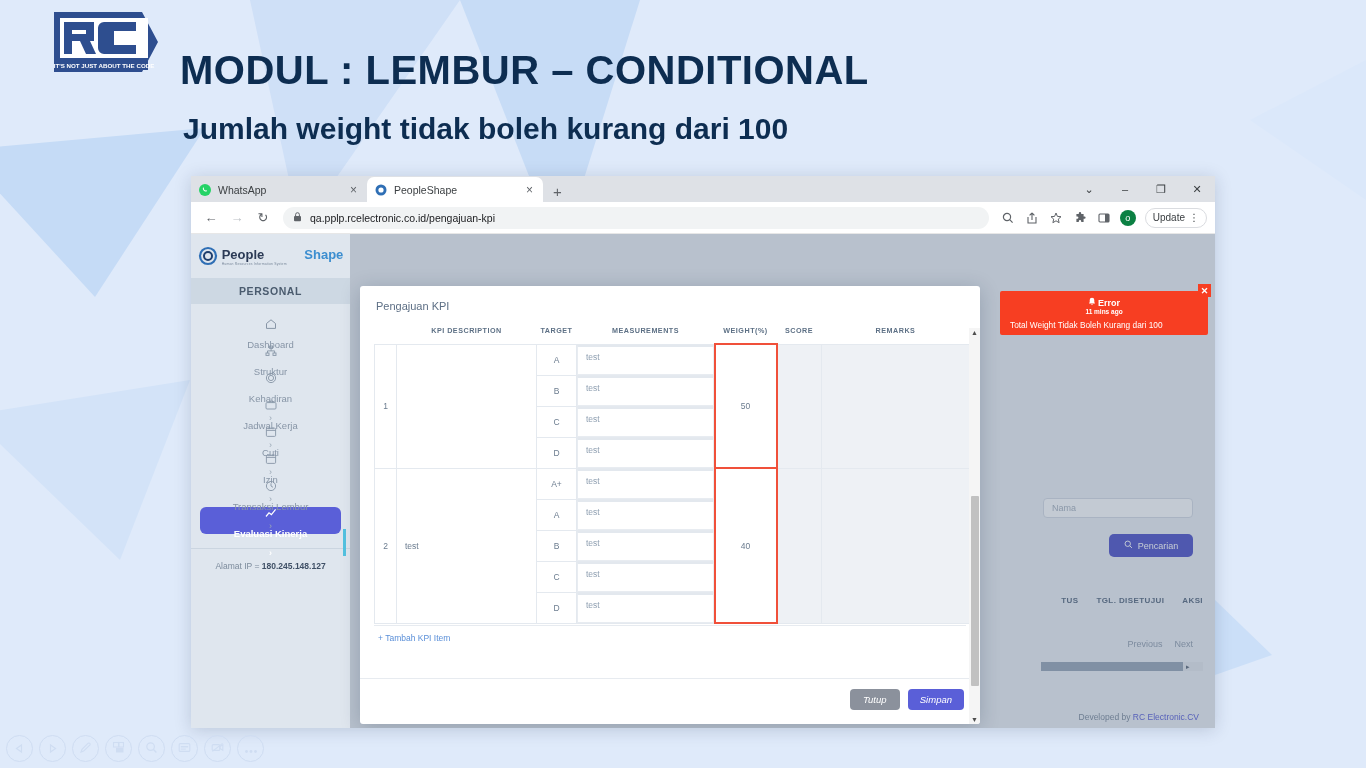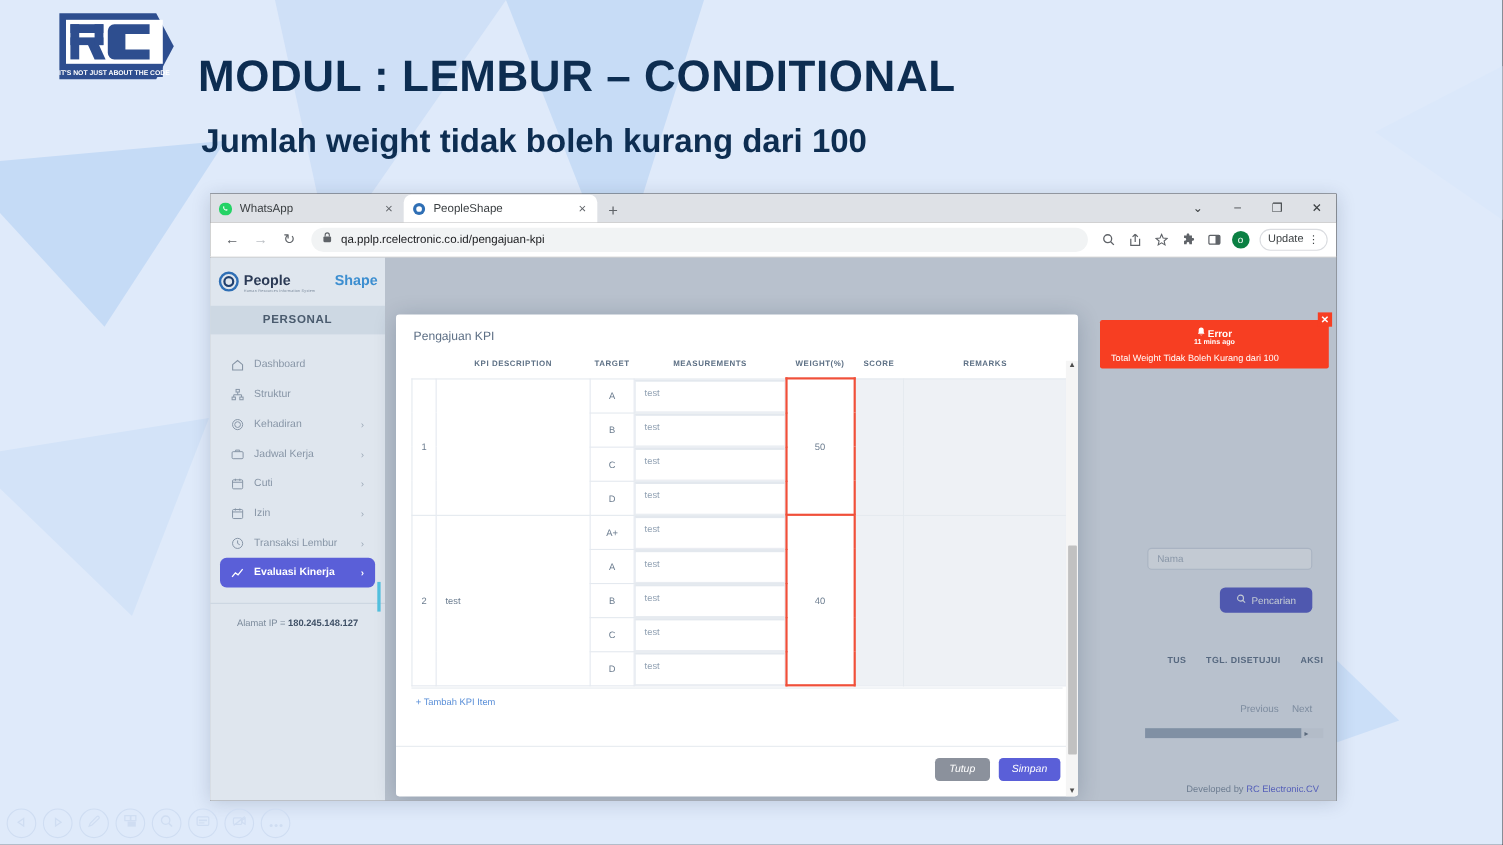--- a/index.html
+++ b/index.html
@@ -28,21 +28,21 @@
   .slide-subtitle {
     position: absolute; left: 183px; top: 112px; z-index: 5;
     font-size: 30px; font-weight: bold; color: #0d2d51;
     white-space: nowrap;
   }
 
   
   .browser {
     position: absolute; left: 191px; top: 176px;
     width: 1024px; height: 552px; z-index: 10;
-    background: #000000;
+    background: #fdba74;
     box-shadow: 0 2px 16px rgba(20,40,70,.18);
     overflow: hidden;
   }
 
   
   .tabstrip {
     height: 26px; background: #dee1e6; display: flex; align-items: flex-end;
     position: relative;
   }
   .tab {
@@ -108,20 +108,21 @@
   .sb-section {
     height: 26px; background: #cdd8e3; display: flex; align-items: center;
     justify-content: center; font-size: 10.5px; font-weight: bold;
     color: #4a5b6e; letter-spacing: .6px;
   }
   .sb-items { padding-top: 14px; }
   .sb-item {
     height: 27px; margin: 0 9px; padding: 0 10px; display: flex;
     align-items: center; gap: 9px; font-size: 9.5px; color: #8795a6;
     border-radius: 6px;
+    flex-direction: column;
   }
   .sb-item .ic { width: 12px; height: 12px; display: flex; align-items: center; justify-content: center; }
   .sb-item .lbl { flex: 1; }
   .sb-item .chev { font-size: 9px; color: #9aa7b6; }
   .sb-item.active {
     background: #5a5fd8; color: #fff; font-weight: bold;
   }
   .sb-item.active .chev { color: #fff; }
   .sb-active-bar {
     position: absolute; left: 152px; width: 3px; height: 27px; background: #53c2e0;

